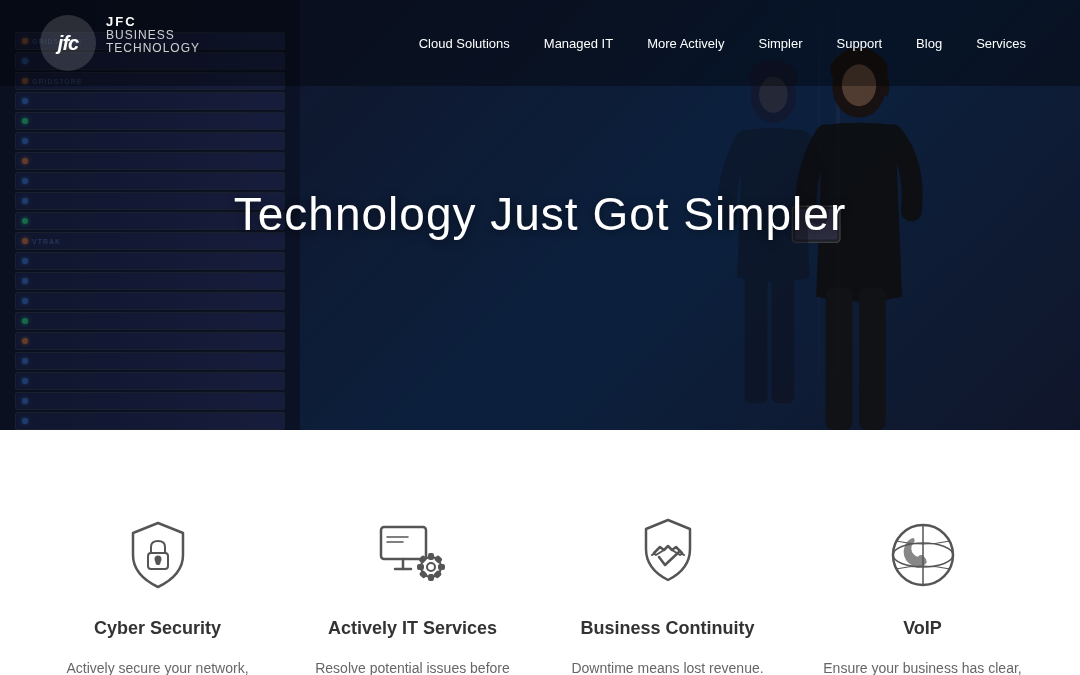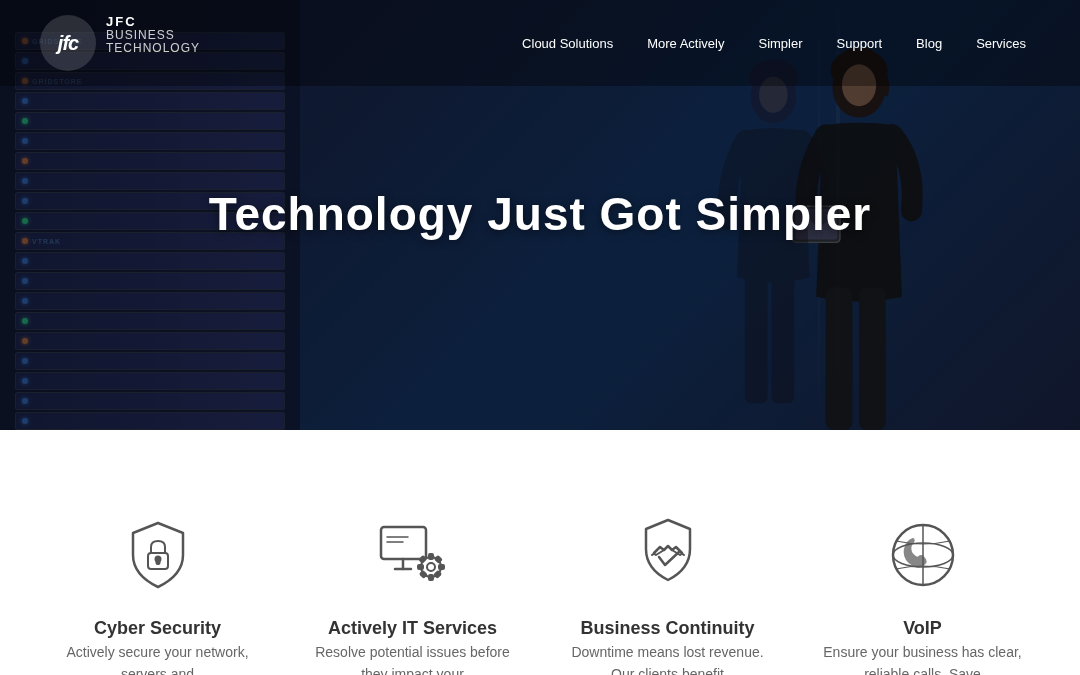--- a/index.html
+++ b/index.html
@@ -106,21 +106,21 @@
       position: absolute;
       top: 50%;
       left: 50%;
       transform: translate(-50%, -50%);
       text-align: center;
       color: #fff;
       width: 700px;
     }
     .hero-title {
       font-size: 46px;
-      font-weight: 700;
+      font-weight: 400;
       color: #fff;
       text-shadow: 0 2px 8px rgba(0,0,0,0.5);
       letter-spacing: 1px;
       line-height: 1.2;
     }
 
     
     .glass-panel {
       position: absolute;
       right: 240px;
@@ -170,21 +170,21 @@
       stroke: #555;
       fill: none;
       stroke-width: 2;
       stroke-linecap: round;
       stroke-linejoin: round;
     }
     .service-title {
       font-size: 18px;
       font-weight: 600;
       color: #333;
-      margin-bottom: 2px;
+      margin-bottom: 18px;
     }
     .service-desc {
       font-size: 14px;
       color: #666;
       line-height: 1.6;
     }
   </style>
 </head>
 <body>
 
@@ -272,20 +272,21 @@
       <div class="logo-circle">
         <span style="font-size:20px; letter-spacing:-1px; font-style:italic;">jfc</span>
       </div>
       <div class="logo-text">
         <span class="brand">JFC</span>
         <span class="sub">BUSINESS<br>TECHNOLOGY</span>
       </div>
     </div>
     <nav>
       <a>Cloud Solutions</a>
+      <a>Managed IT</a>
       <a>More Actively</a>
       <a>Simpler</a>
       <a>Support</a>
       <a>Blog</a>
       <a>Services</a>
     </nav>
   </header>
 
   <div class="hero-content">
     <h1 class="hero-title">Technology Just Got Simpler</h1>

